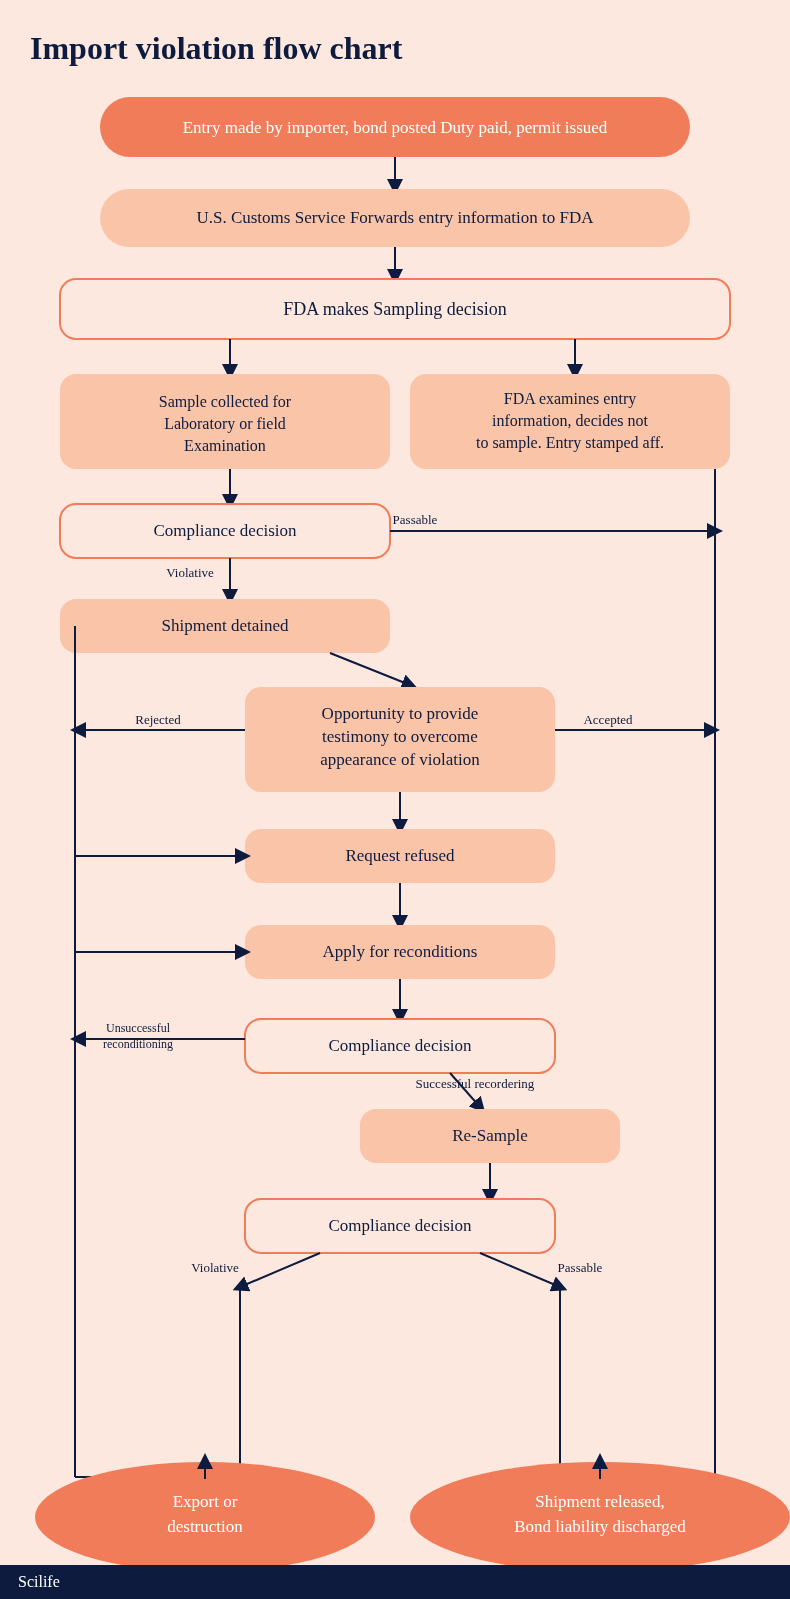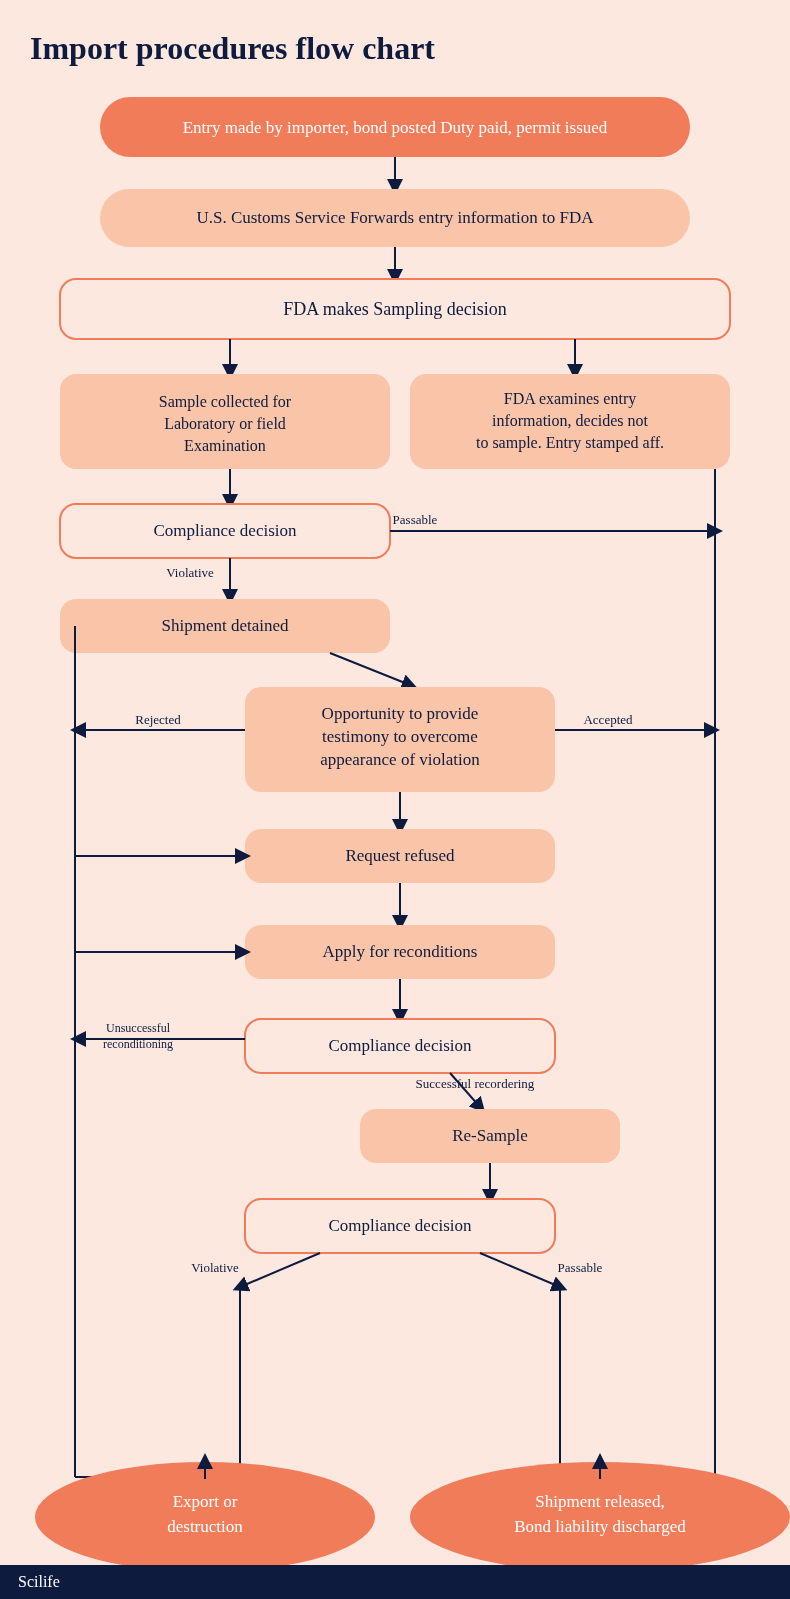--- a/index.html
+++ b/index.html
@@ -25,21 +25,21 @@
       position: relative;
       justify-content: flex-end;
     }
     svg {
       overflow: visible;
     }
   </style>
 </head>
 <body>
 
-<div class="page-title">Import procedures flow chart</div>
+<div class="page-title">Import violation flow chart</div>
 
 <div class="flowchart-container">
   <svg width="750" height="1480" viewBox="0 0 750 1480">
 
     <defs>
       <marker id="arrowhead" markerWidth="8" markerHeight="8" refX="4" refY="4" orient="auto">
         <polygon points="0 0, 8 4, 0 8" fill="#0d1b3e"></polygon>
       </marker>
       <marker id="arrowhead-left" markerWidth="8" markerHeight="8" refX="4" refY="4" orient="auto-start-reverse">
         <polygon points="0 0, 8 4, 0 8" fill="#0d1b3e"></polygon>

